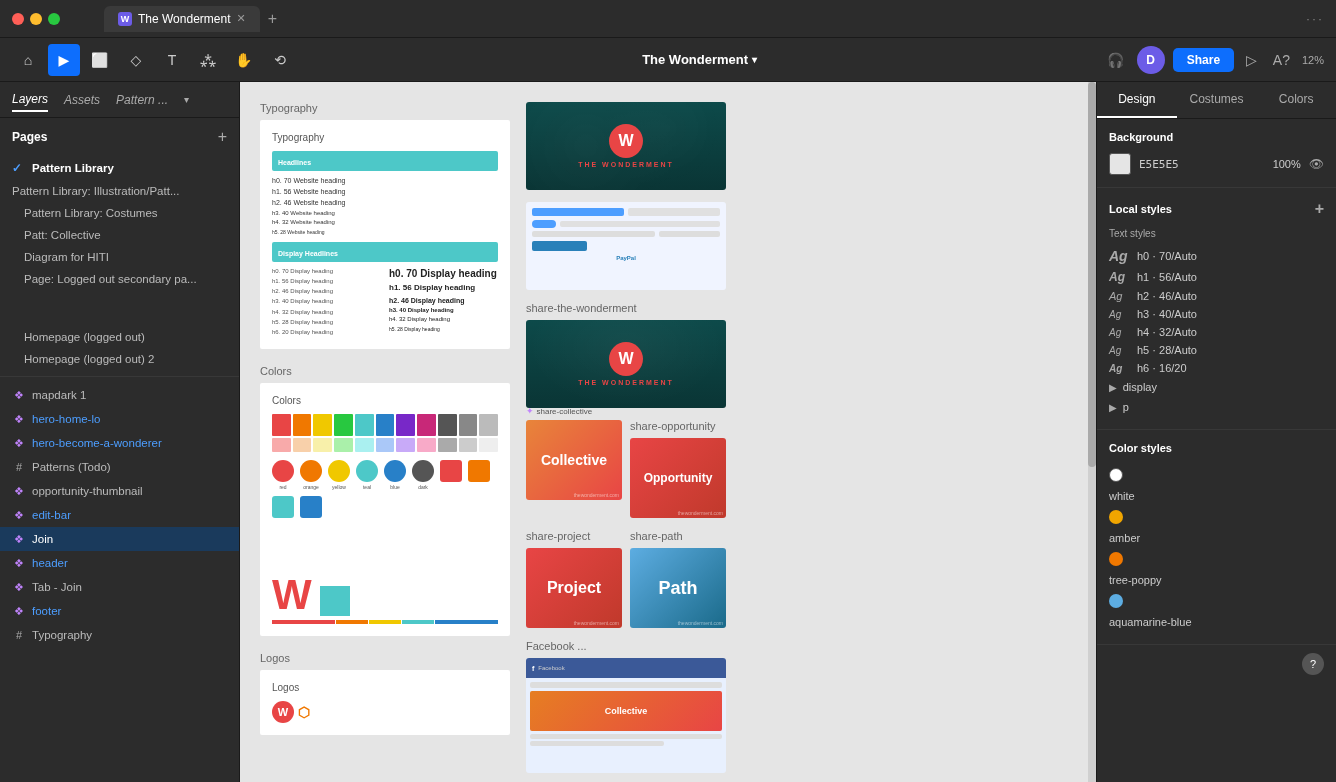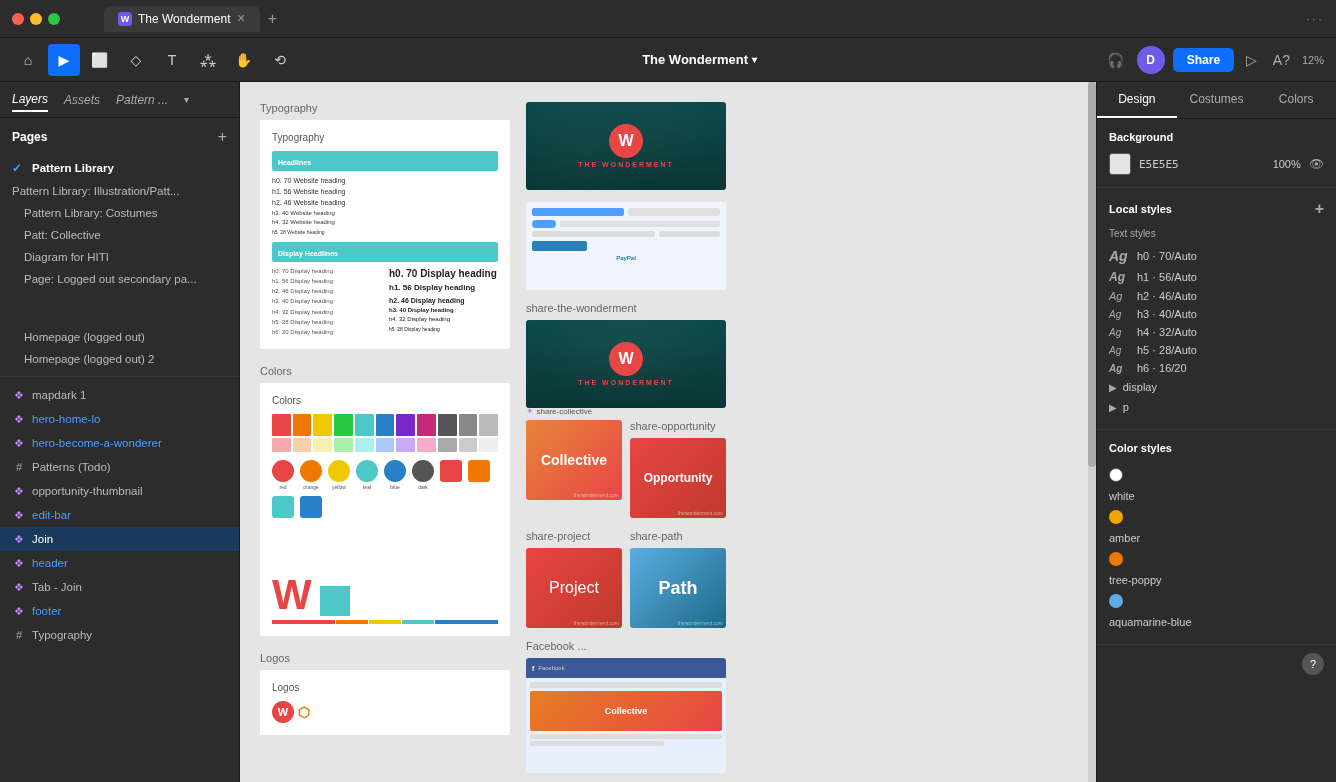--- a/index.html
+++ b/index.html
@@ -430,21 +430,21 @@
               <div style="color:#fff;font-size:12px;font-weight:bold;z-index:1;">Opportunity</div>
               <div style="position:absolute;bottom:2px;right:3px;font-size:5px;color:rgba(255,255,255,0.5);">thewonderment.com</div>
             </div>
           </div>
         </div>
 
         <div style="display:flex;gap:8px;">
           <div style="position:relative;">
             <div class="frame-title-text">share-project</div>
             <div style="width:96px;height:80px;background:linear-gradient(135deg,#e84545 0%,#c0392b 100%);border-radius:3px;display:flex;align-items:center;justify-content:center;overflow:hidden;position:relative;">
-              <div style="color:#fff;font-size:16px;font-weight:normal;z-index:1;">Project</div>
+              <div style="color:#fff;font-size:16px;font-weight:bold;z-index:1;">Project</div>
               <div style="position:absolute;bottom:2px;right:3px;font-size:5px;color:rgba(255,255,255,0.5);">thewonderment.com</div>
             </div>
           </div>
           <div style="position:relative;">
             <div class="frame-title-text">share-path</div>
             <div style="width:96px;height:80px;background:linear-gradient(135deg,#5dade2 0%,#1a6a8a 100%);border-radius:3px;display:flex;align-items:center;justify-content:center;overflow:hidden;position:relative;">
               <div style="color:#fff;font-size:18px;font-weight:bold;z-index:1;">Path</div>
               <div style="position:absolute;bottom:2px;right:3px;font-size:5px;color:rgba(255,255,255,0.5);">thewonderment.com</div>
             </div>
           </div>

